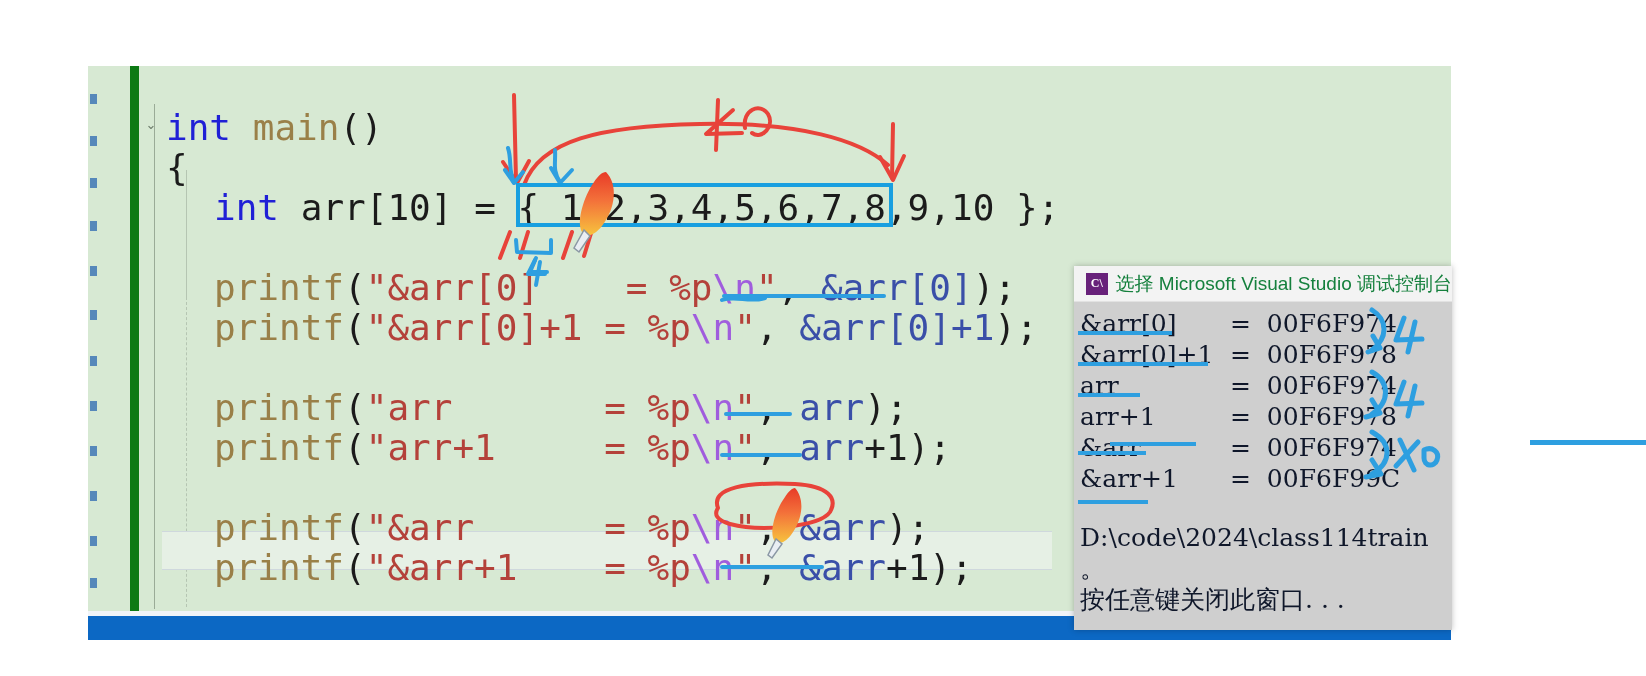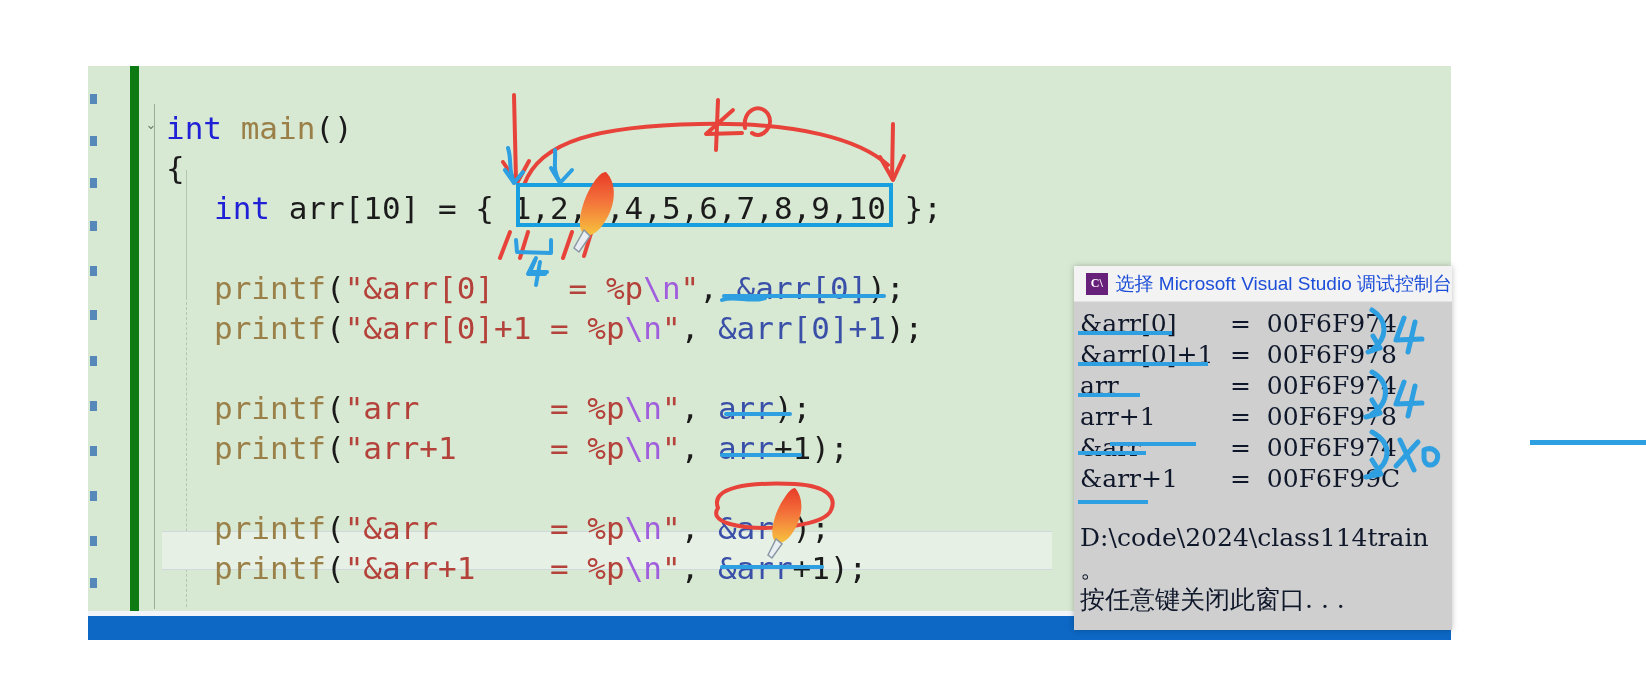--- a/index.html
+++ b/index.html
@@ -43,21 +43,21 @@
     background: #b5c5b2;
   }
   .fold-chevron {
     position: absolute; left: 56px; top: 52px; width: 14px; height: 14px;
     color: #6b7a69; font-size: 13px; line-height: 14px; text-align: center;
   }
 
   .code {
     position: absolute; left: 0; top: 0; width: 1363px; height: 545px;
     font-family: "DejaVu Sans Mono", monospace;
-    font-size: 31px;
+    font-size: 36px;
     line-height: 40px;
     white-space: pre;
   }
   .cl { position: absolute; left: 78px; }
   .cur-line-hl {
     position: absolute; left: 74px; width: 890px; height: 39px;
     background: #e6f0e5;
     border-top: 1px solid #cfd8dd;
     border-bottom: 1px solid #cfd8dd;
   }
@@ -94,21 +94,21 @@
     padding-left: 12px;
     border-bottom: 1px solid #e2e2e2;
   }
   .vs-logo {
     width: 22px; height: 22px; background: #68217a;
     color: #fff; font-size: 12px; font-weight: bold;
     display: flex; align-items: center; justify-content: center;
     font-family: "Liberation Serif", serif;
   }
   .console-title-text {
-    font-size: 19px; color: #1d4ed8; white-space: nowrap;
+    font-size: 19px; color: #15803d; white-space: nowrap;
     font-family: "Liberation Sans", sans-serif;
   }
   .console-body {
     position: relative;
     padding: 6px 0 0 6px;
     font-family: "DejaVu Serif", serif;
     font-size: 25px;
     line-height: 31px;
     color: #0f172a;
     white-space: pre;

